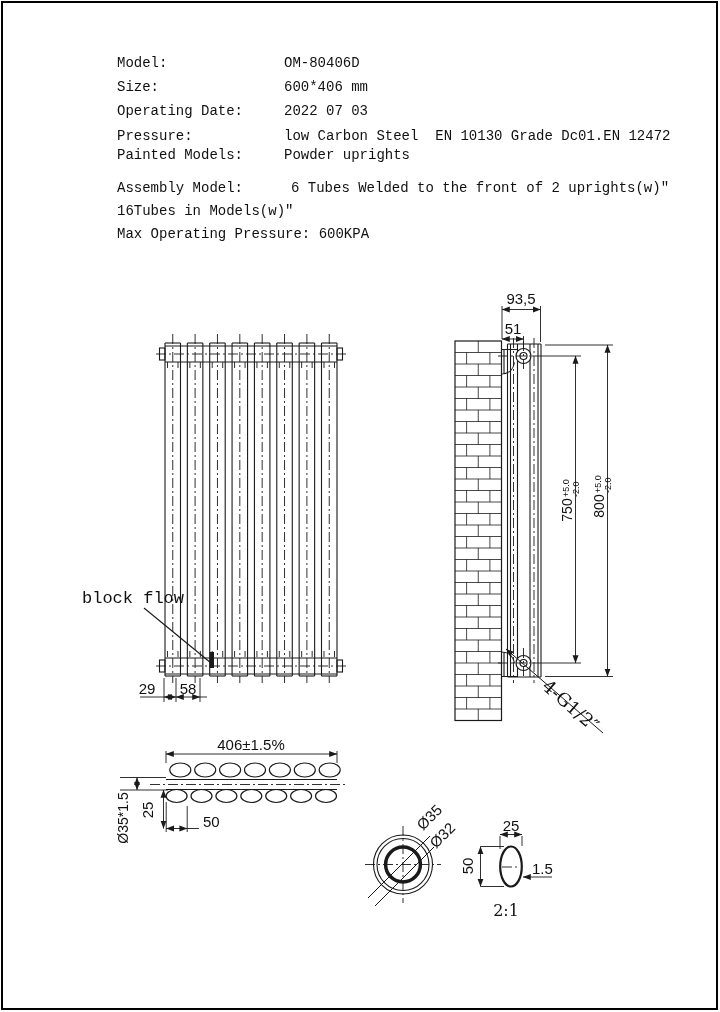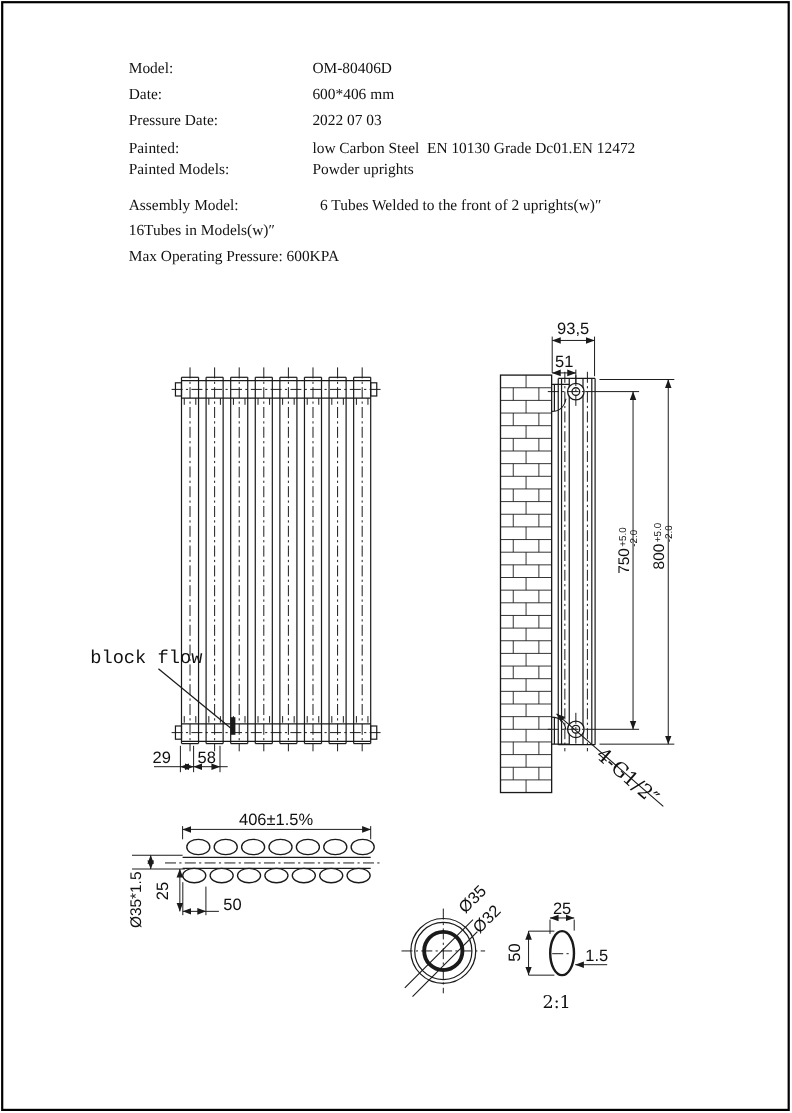--- a/index.html
+++ b/index.html
@@ -3,21 +3,21 @@
 <meta charset="utf-8">
 <style>
   html,body{margin:0;padding:0;background:#fff;}
   body{width:720px;height:1012px;position:relative;overflow:hidden;
        font-family:"Liberation Sans",sans-serif;color:#111;}
   .frame{position:absolute;left:1px;top:1px;right:2px;bottom:2px;
          border:2px solid #000;pointer-events:none;}
   
   .spec{position:absolute;left:117px;top:46px;width:580px;}
   .spec .row{position:absolute;left:0;white-space:pre;
-             font-family:Liberation Serif, serif;font-size:14px;line-height:18px;}
+             font-family:Liberation Mono, monospace;font-size:14px;line-height:18px;}
   .spec .lab{position:absolute;left:0;top:0;white-space:pre;}
   .spec .val{position:absolute;left:167px;top:0;white-space:pre;}
   .r0{top:8px}.r1{top:32px}.r2{top:56px}.r3{top:81px}
   .r4{top:100px}.r5{top:133px}.r6{top:156px}.r7{top:179px}
   .r5 .val{left:174px}
   .r6,.r7{left:-3px}
   
   svg text{fill:#111;}
   .dim14{font:14px "Liberation Sans",sans-serif;}
   .dim15{font:15px "Liberation Sans",sans-serif;}
@@ -31,29 +31,29 @@
 <body>
 
 <div class="frame"></div>
 
 <div class="spec">
   <div class="row r0">
     <span class="lab">Model:</span>
     <span class="val">OM-80406D</span>
   </div>
   <div class="row r1">
-    <span class="lab">Date:</span>
+    <span class="lab">Size:</span>
     <span class="val">600*406 mm</span>
   </div>
   <div class="row r2">
-    <span class="lab">Pressure Date:</span>
+    <span class="lab">Operating Date:</span>
     <span class="val">2022 07 03</span>
   </div>
   <div class="row r3">
-    <span class="lab">Painted:</span>
+    <span class="lab">Pressure:</span>
     <span class="val">low Carbon Steel  EN 10130 Grade Dc01.EN 12472</span>
   </div>
   <div class="row r4">
     <span class="lab">Painted Models:</span>
     <span class="val">Powder uprights</span>
   </div>
   <div class="row r5">
     <span class="lab">Assembly Model:</span>
     <span class="val">6 Tubes Welded to the front of 2 uprights(w)″</span>
   </div>

